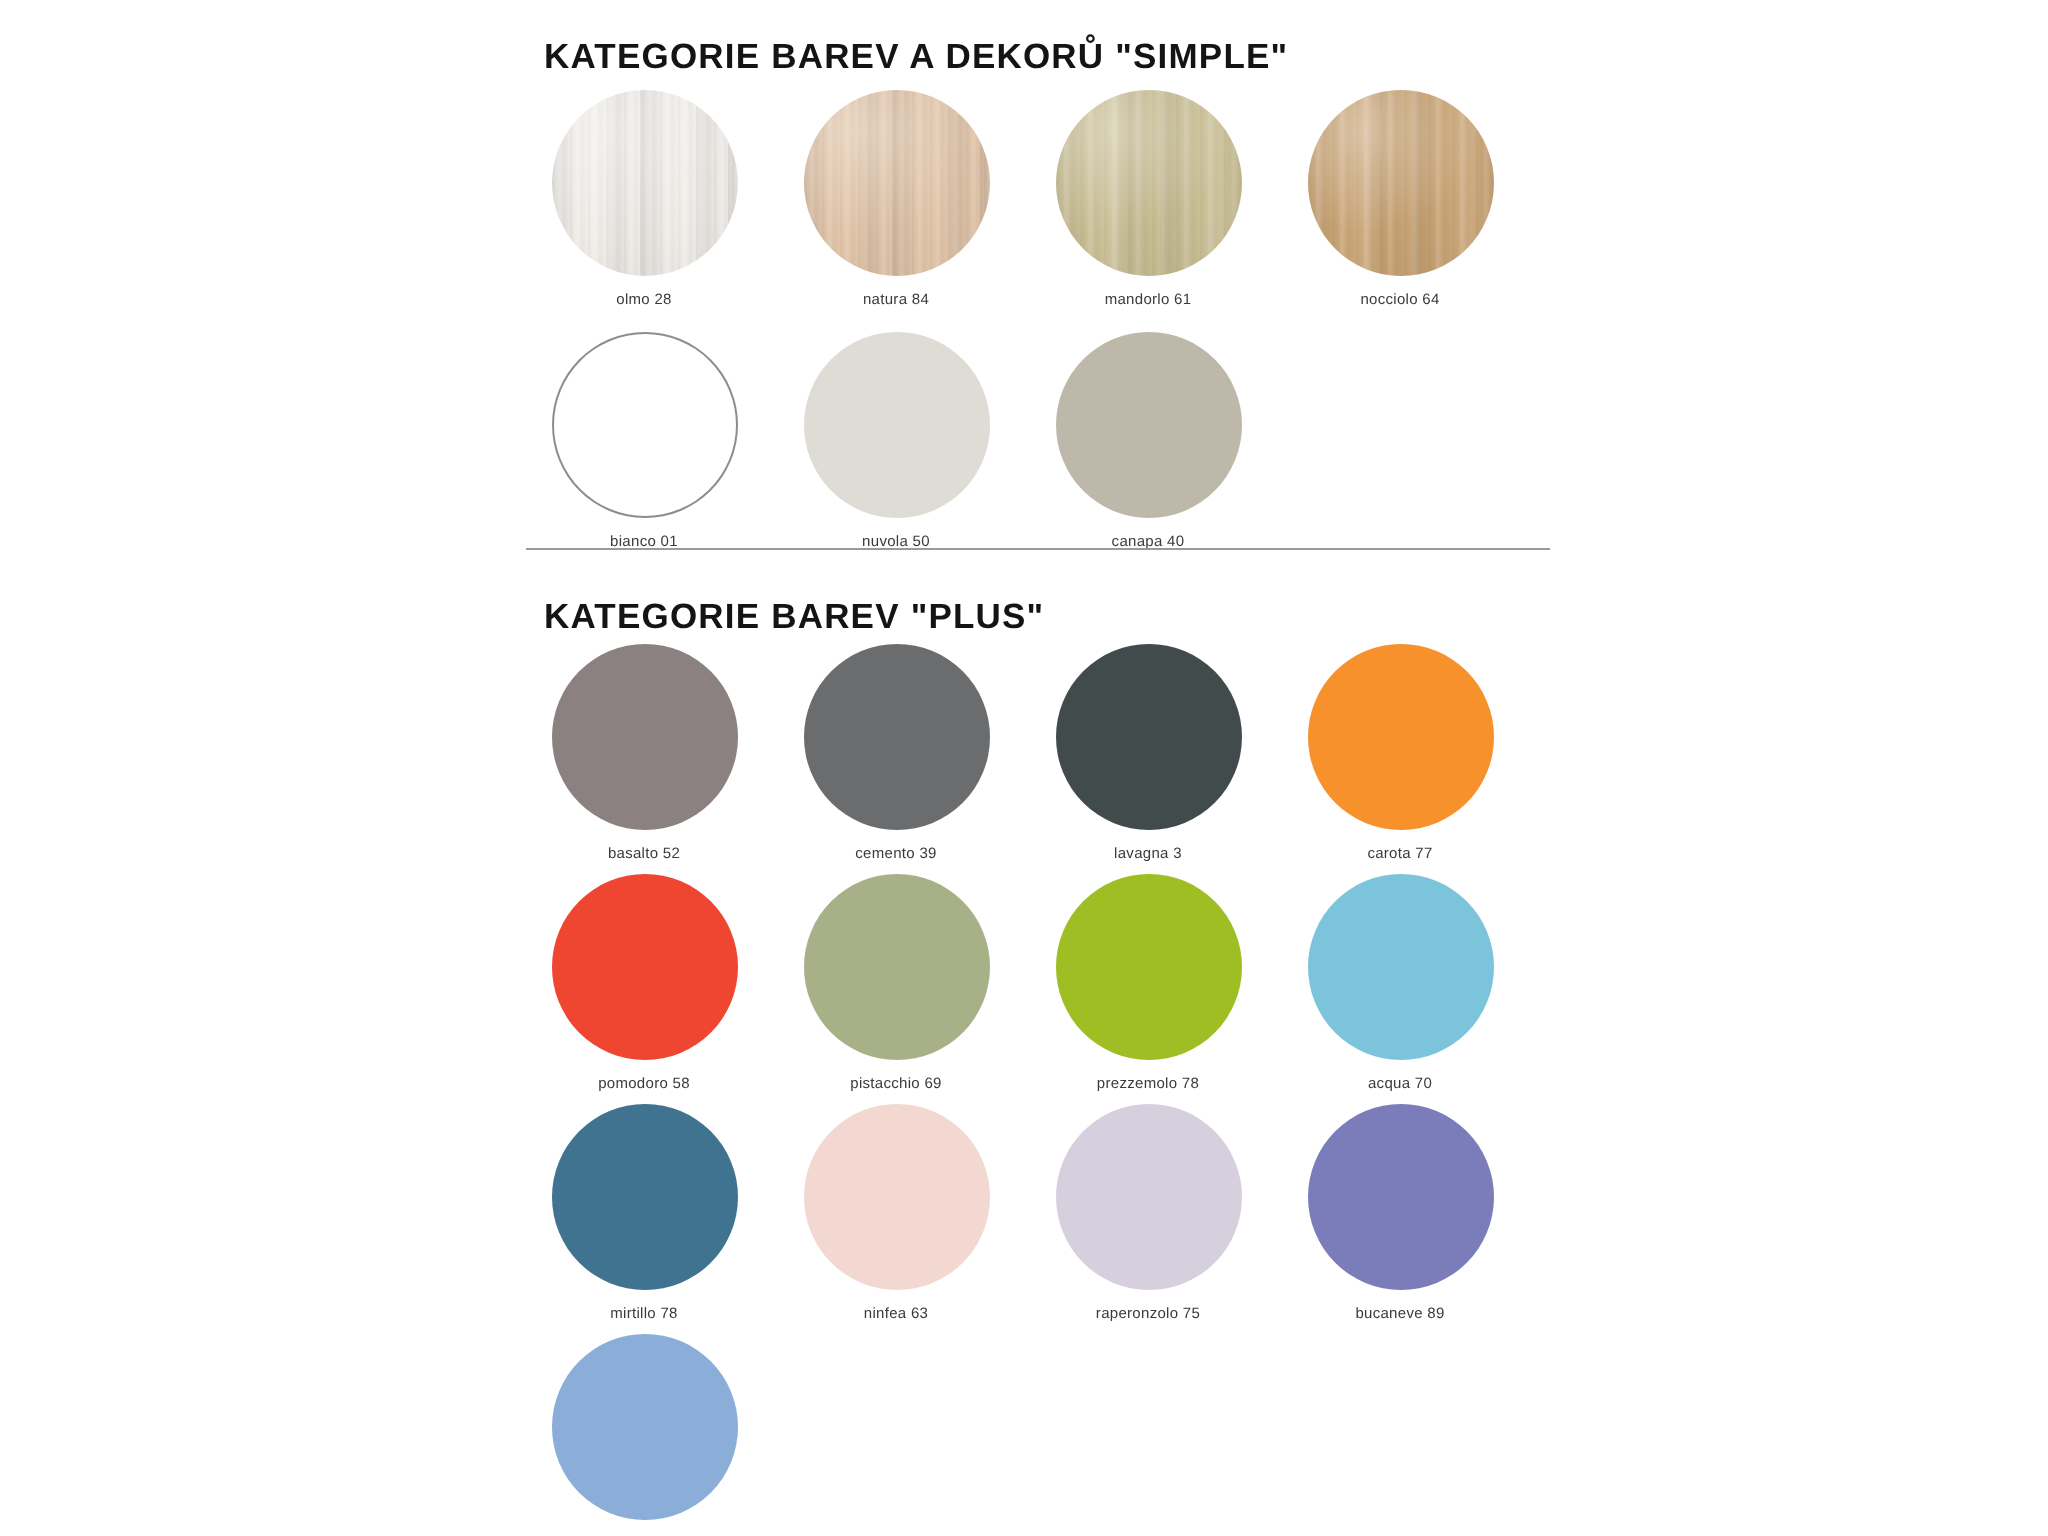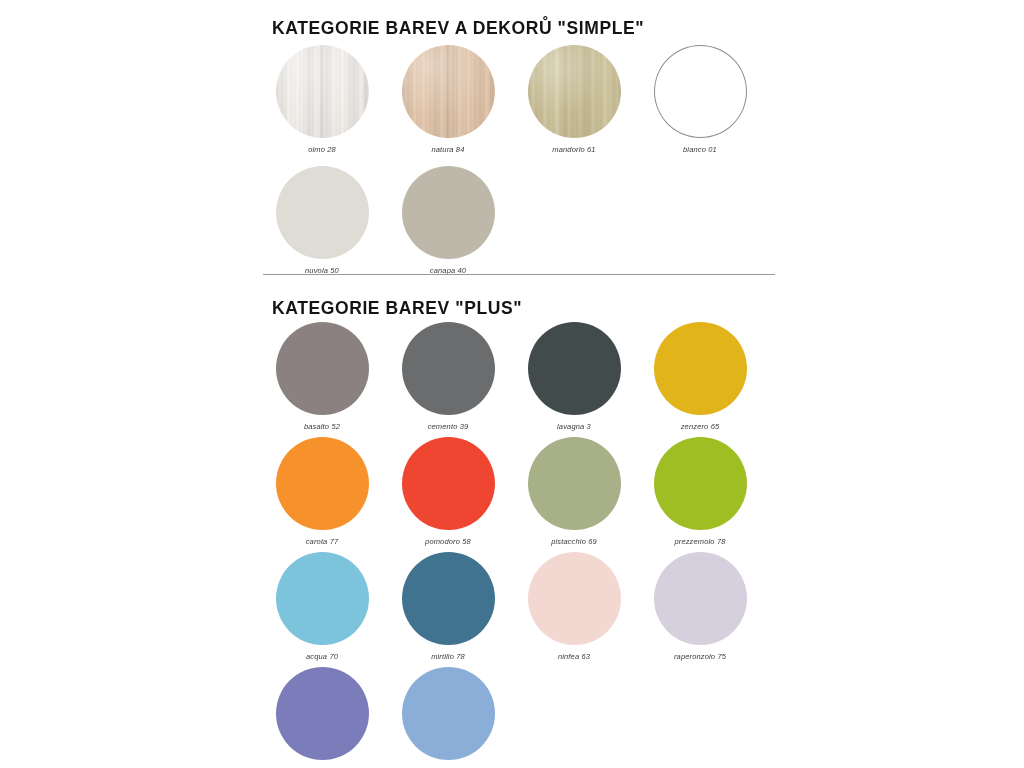--- a/index.html
+++ b/index.html
@@ -53,21 +53,20 @@
     column-gap: 0px;
   }
   #grid-simple { left: 259px; top: 45px;  row-gap: 12px; }
   #grid-plus   { left: 259px; top: 322px; row-gap: 6px;  }
 
   .swatch-cell {
     width: 126px;
     display: flex;
     flex-direction: column;
     align-items: center;
-    font-style: italic;
   }
 
   .disc {
     width: 93px;
     height: 93px;
     border-radius: 50%;
     position: relative;
     overflow: hidden;
     background: #ffffff;
   }
@@ -153,20 +152,27 @@
         <div class="swatch-label">natura 84</div>
       </div>
       <div class="swatch-cell">
         <div class="disc" style="background: rgb(201, 190, 148);">
           <div class="grain soft"></div>
           <div class="sheen"></div>
         </div>
         <div class="swatch-label">mandorlo 61</div>
       </div>
       <div class="swatch-cell">
+        <div class="disc" style="background: rgb(201, 164, 117);">
+          <div class="grain soft"></div>
+          <div class="sheen"></div>
+        </div>
+        <div class="swatch-label">nocciolo 64</div>
+      </div>
+      <div class="swatch-cell">
         <div class="disc outlined" style="background: rgb(255, 255, 255);"></div>
         <div class="swatch-label">bianco 01</div>
       </div>
       <div class="swatch-cell">
         <div class="disc" style="background: rgb(222, 220, 213);"></div>
         <div class="swatch-label">nuvola 50</div>
       </div>
       <div class="swatch-cell">
         <div class="disc" style="background: rgb(189, 184, 169);"></div>
         <div class="swatch-label">canapa 40</div>
@@ -184,24 +190,20 @@
       </div>
       <div class="swatch-cell">
         <div class="disc" style="background: rgb(106, 108, 110);"></div>
         <div class="swatch-label">cemento 39</div>
       </div>
       <div class="swatch-cell">
         <div class="disc" style="background: rgb(66, 75, 76);"></div>
         <div class="swatch-label">lavagna 3</div>
       </div>
       <div class="swatch-cell">
-        <div class="disc" style="background: rgb(224, 180, 26);"></div>
-        <div class="swatch-label">zenzero 65</div>
-      </div>
-      <div class="swatch-cell">
         <div class="disc" style="background: rgb(246, 145, 44);"></div>
         <div class="swatch-label">carota 77</div>
       </div>
       <div class="swatch-cell">
         <div class="disc" style="background: rgb(239, 70, 49);"></div>
         <div class="swatch-label">pomodoro 58</div>
       </div>
       <div class="swatch-cell">
         <div class="disc" style="background: rgb(168, 176, 136);"></div>
         <div class="swatch-label">pistacchio 69</div>

